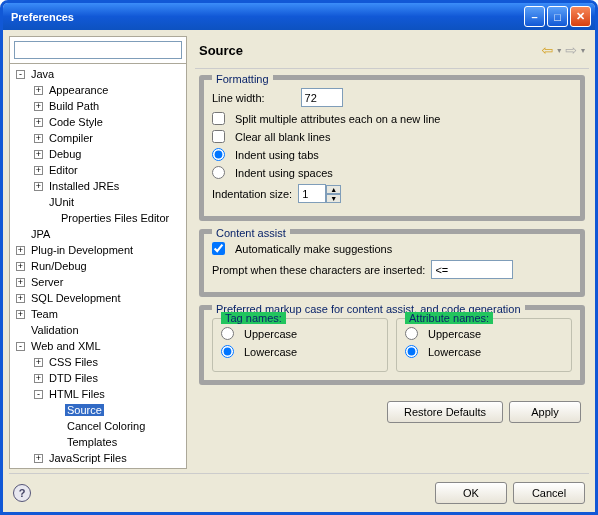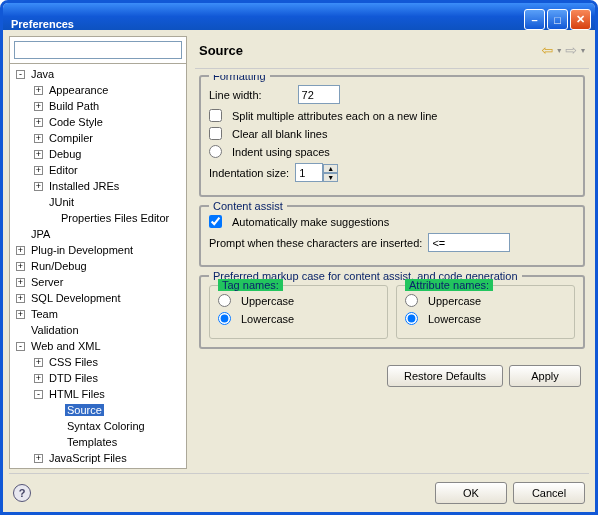--- a/index.html
+++ b/index.html
@@ -1,18 +1,18 @@
 <!DOCTYPE html>
 <html><head>
 <meta charset="utf-8">
 <style>
 * { box-sizing: border-box; margin: 0; padding: 0; font-family: Tahoma, sans-serif; font-size: 11px; }
 body { background: #fff; }
 .window { width: 598px; height: 515px; border: 3px solid #1158d6; border-radius: 8px 8px 0 0; background: #ece9d8; display: flex; flex-direction: column; }
-.titlebar { height: 28px; background: linear-gradient(to bottom, #3b8df9 0%, #1158d6 50%, #0d52c0 100%); border-radius: 5px 5px 0 0; display: flex; align-items: flex-end; padding: 0 4px 0 8px; color: #fff; font-weight: bold; font-size: 13px; }
+.titlebar { height: 28px; background: linear-gradient(to bottom, #3b8df9 0%, #1158d6 50%, #0d52c0 100%); border-radius: 5px 5px 0 0; display: flex; align-items: center; padding: 0 4px 0 8px; color: #fff; font-weight: bold; font-size: 13px; }
 .titlebar-text { flex: 1; }
 .titlebar-btns { display: flex; gap: 2px; }
 .tb-btn { width: 21px; height: 21px; border: 1px solid #fff; border-radius: 3px; display: flex; align-items: center; justify-content: center; font-weight: bold; color: #fff; }
 .tb-min, .tb-max { background: linear-gradient(to bottom, #5aa0f8, #1158d6); }
 .tb-close { background: linear-gradient(to bottom, #f88858, #d64011); }
 .body { flex: 1; display: flex; flex-direction: column; padding: 6px; }
 .main { flex: 1; display: flex; gap: 8px; overflow: hidden; }
 .leftpane { width: 178px; display: flex; flex-direction: column; border: 1px solid #aca899; background: #fff; }
 .filter { padding: 4px; border-bottom: 1px solid #aca899; }
 .filter input { width: 100%; height: 18px; border: 1px solid #7f9db9; padding: 1px 2px; }
@@ -20,21 +20,21 @@
 .tree-item { display: flex; align-items: center; height: 16px; white-space: nowrap; cursor: default; }
 .tree-item .exp { width: 9px; height: 9px; border: 1px solid #888; background: #fff; display: inline-flex; align-items: center; justify-content: center; font-size: 9px; line-height: 7px; color: #000; margin-right: 4px; }
 .tree-item .noexp { width: 9px; height: 9px; margin-right: 4px; }
 .tree-item .label { padding: 0 2px; }
 .tree-item.selected .label { background: #316ac5; color: #fff; }
 .rightpane { flex: 1; display: flex; flex-direction: column; overflow: hidden; }
 .page-header { display: flex; align-items: center; padding: 6px 4px 10px 4px; border-bottom: 1px solid #ccc; margin-bottom: 6px; }
 .page-header h1 { font-size: 13px; font-weight: bold; flex: 1; }
 .nav-icons { display: flex; gap: 4px; align-items: center; }
 .page-content { flex: 1; overflow: auto; padding: 0 4px; }
-.groupbox { border: 2px solid #a3a3a3; border-radius: 3px; margin-bottom: 8px; padding: 8px; position: relative; }
+.groupbox { border: 5px solid #a3a3a3; border-radius: 3px; margin-bottom: 8px; padding: 8px; position: relative; }
 .groupbox-title { position: absolute; top: -7px; left: 8px; background: #ece9d8; padding: 0 4px; color: #0a246a; }
 .row { display: flex; align-items: center; margin-bottom: 5px; gap: 6px; }
 input[type=text].field { border: 1px solid #7f9db9; height: 19px; padding: 1px 3px; background: #fff; }
 input[type=checkbox], input[type=radio] { width: 13px; height: 13px; margin-right: 4px; }
 .highlight { border: 2px solid #e00000; border-radius: 11px; padding: 0px 10px 0px 2px; display: inline-flex; align-items: center; }
 .spinner { display: flex; align-items: center; }
 .spinner input { width: 28px; height: 19px; border: 1px solid #7f9db9; text-align: left; padding: 1px 3px; }
 .spinbtns { display: flex; flex-direction: column; }
 .spinbtns div { width: 15px; height: 9px; border: 1px solid #7f9db9; background: #e8e8e0; font-size: 7px; display: flex; align-items: center; justify-content: center; }
 .two-col { display: flex; gap: 8px; }
@@ -153,21 +153,21 @@
             <div class="tree-item" style="padding-left: 24px;">
               <span class="exp">-</span>
               <span class="label">HTML Files</span>
             </div>
             <div class="tree-item selected" style="padding-left: 42px;">
               <span class="noexp"></span>
               <span class="label">Source</span>
             </div>
             <div class="tree-item" style="padding-left: 42px;">
               <span class="noexp"></span>
-              <span class="label">Syntax Coloring</span>
+              <span class="label">Cancel Coloring</span>
             </div>
             <div class="tree-item" style="padding-left: 42px;">
               <span class="noexp"></span>
               <span class="label">Templates</span>
             </div>
             <div class="tree-item" style="padding-left: 24px;">
               <span class="exp">+</span>
               <span class="label">JavaScript Files</span>
             </div>
           </div>
@@ -190,20 +190,24 @@
               <span>Line width:</span>
               <input type="text" class="field" style="width: 42px; margin-left: 30px;" value="72">
             </div>
             <div class="row">
               <input type="checkbox" style="">
               <span>Split multiple attributes each on a new line</span>
             </div>
             <div class="row">
               <input type="checkbox" style="">
               <span>Clear all blank lines</span>
+            </div>
+            <div class="row">
+              <input type="radio" name="indent" checked="" style="">
+              <span>Indent using tabs</span>
             </div>
             <div class="row">
               <input type="radio" name="indent" style="">
               <span>Indent using spaces</span>
             </div>
             <div class="row">
               <span>Indentation size:</span>
               <div class="spinner">
                 <input type="text" value="1" style="">
                 <div class="spinbtns">

